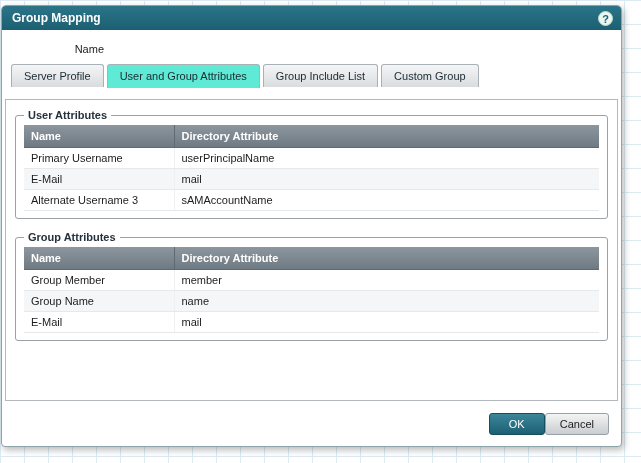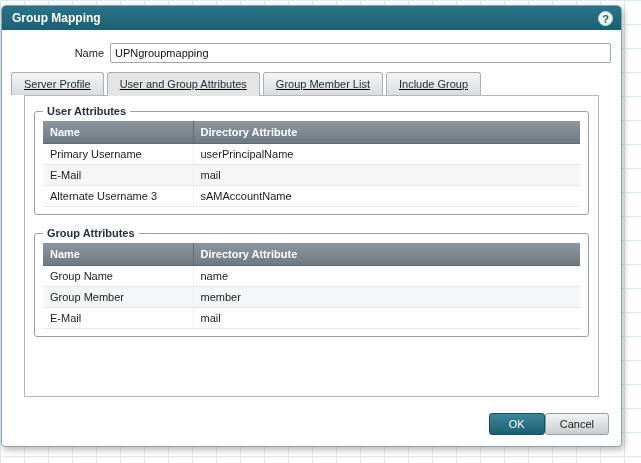--- a/index.html
+++ b/index.html
@@ -69,44 +69,43 @@
     border: 1px solid #9fa9b0;
     border-radius: 2px;
     font-family: "Liberation Sans", sans-serif;
     font-size: 11px;
     padding: 2px 4px;
     color: #111;
     background: #fff;
   }
   .tabs {
     display: flex;
-    margin: 0 0 0 9px;
+    margin: 0 0 12px 9px;
     position: relative;
     z-index: 2;
-    text-decoration: underline;
   }
   .tab {
     font-size: 11px;
     color: #1a2a33;
     padding: 5px 12px 5px;
     background: linear-gradient(#f4f5f6, #d9dcde);
     border: 1px solid #a9b1b7;
     border-bottom: none;
     border-radius: 3px 3px 0 0;
     margin-right: 3px;
     cursor: pointer;
     white-space: nowrap;
   }
   .tab.active {
-    background: #e5e5e5;
+    background: #5eead4;
     padding-bottom: 6px;
     margin-bottom: -1px;
   }
   .content {
-    margin: 0 22px;
+    margin: 0 3px;
     height: 302px;
     flex: 0 0 302px;
     border: 1px solid #b2b8bc;
     background: #ffffff;
     padding: 9px 9px;
   }
   fieldset.group {
     border: 1px solid #9aa2a8;
     border-radius: 3px;
     padding: 4px 8px 7px;
@@ -180,28 +179,27 @@
 
 <div class="dialog">
 
   <div class="titlebar">
     <span class="title">Group Mapping</span>
     <span class="help">?</span>
   </div>
 
   <div class="name-row">
     <label class="name-label">Name</label>
-    <input class="name-input" type="text" value="UPNgroupmapping" style="">
   </div>
 
   <div class="tabs">
     <div class="tab">Server Profile</div>
     <div class="tab active">User and Group Attributes</div>
-    <div class="tab">Group Member List</div>
-    <div class="tab">Include Group</div>
+    <div class="tab">Group Include List</div>
+    <div class="tab">Custom Group</div>
   </div>
 
   <div class="content">
 
     <fieldset class="group">
       <legend>User Attributes</legend>
       <table class="attr-table">
         <colgroup>
             <col class="c1">
             <col>
@@ -237,26 +235,26 @@
             <col>
           </colgroup>
         <thead>
           <tr>
             <th>Name</th>
             <th>Directory Attribute</th>
           </tr>
         </thead>
         <tbody>
           <tr>
+            <td>Group Member</td>
+            <td>member</td>
+          </tr>
+          <tr>
             <td>Group Name</td>
             <td>name</td>
-          </tr>
-          <tr>
-            <td>Group Member</td>
-            <td>member</td>
           </tr>
           <tr>
             <td>E-Mail</td>
             <td>mail</td>
           </tr>
         </tbody>
       </table>
     </fieldset>
 
   </div>

